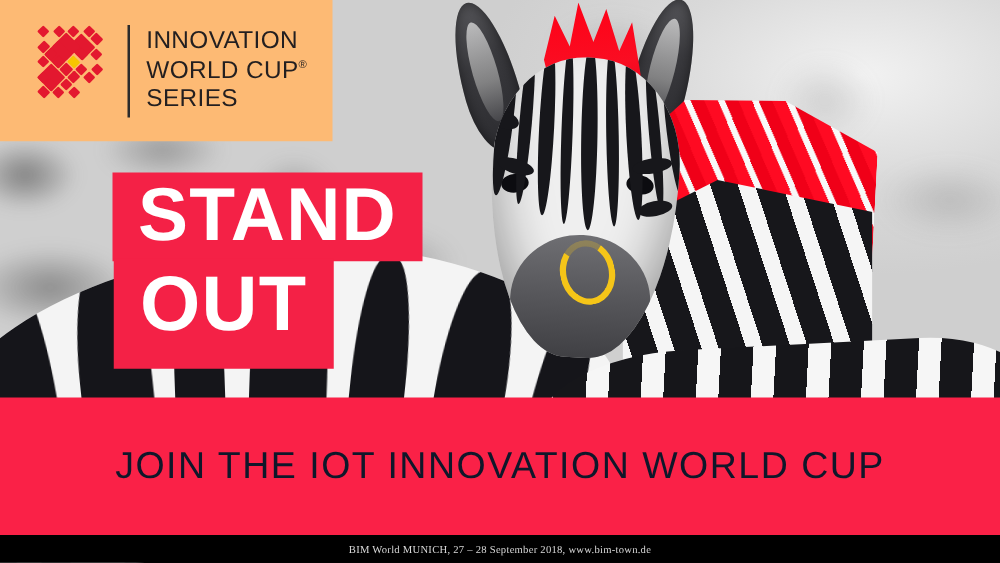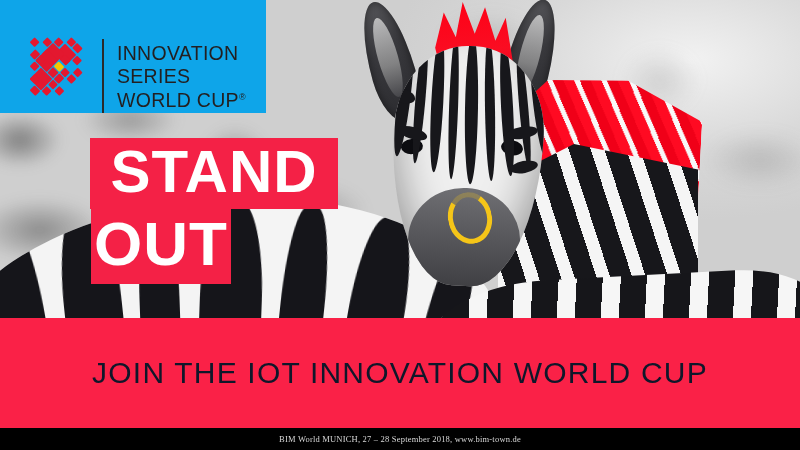--- a/index.html
+++ b/index.html
@@ -183,23 +183,23 @@
         #16161a 18px, #16161a 44px);
     border-radius: 120px 90px 0 0 / 60px 50px 0 0;
     transform: rotate(-3deg);
   }
 
   
   .logo-card {
     position: absolute;
     left: 0; top: 0;
     width: 266px; height: 113px;
-    background: #0ea5e9;
+    background: #fdba74;
     display: flex;
-    align-items: flex-end;
+    align-items: center;
     z-index: 20;
   }
   .logo-mark {
     position: relative;
     width: 78px; height: 78px;
     margin-left: 14px;
     flex: 0 0 78px;
     transform: rotate(45deg);
   }
   .logo-mark i {
@@ -243,23 +243,23 @@
     line-height: 1;
   }
   .so-stand {
     left: 90px; top: 138px;
     width: 248px; height: 68px;
     font-size: 60px;
     padding-bottom: 3px;
   }
   .so-out {
     left: 91px; top: 207px;
-    width: 140px; height: 74px;
+    width: 176px; height: 74px;
     font-size: 62px;
-    padding-bottom: 3px;
+    padding-bottom: 14px;
   }
 
   
   .cta {
     position: absolute;
     left: 0; top: 318px;
     width: 800px; height: 110px;
     background: #fa2147;
     z-index: 22;
     display: flex;
@@ -371,22 +371,22 @@
         <i style="left: 43px; top: 43px; width: 7.2px; height: 7.2px;"></i>
         <i style="left: 51.6px; top: 43px; width: 7.2px; height: 7.2px;"></i>
         <i style="left: 25.8px; top: 51.6px; width: 7.2px; height: 7.2px;"></i>
         <i style="left: 34.4px; top: 51.6px; width: 7.2px; height: 7.2px;"></i>
         <i style="left: 43px; top: 51.6px; width: 7.2px; height: 7.2px;"></i>
         <i style="left: 34.4px; top: 60.2px; width: 7.2px; height: 7.2px;"></i>
       </div>
     <div class="logo-divider"></div>
     <div class="logo-text">
       <div>INNOVATION</div>
+      <div><span>WORLD CUP</span><sup>®</sup></div>
       <div>SERIES</div>
-      <div><span>WORLD CUP</span><sup>®</sup></div>
     </div>
   </div>
 
   <div class="standout">
     <div class="so-block so-stand">STAND</div>
     <div class="so-block so-out">OUT</div>
   </div>
 
   <div class="cta">
     <div class="cta-text">JOIN THE IOT INNOVATION WORLD CUP</div>

